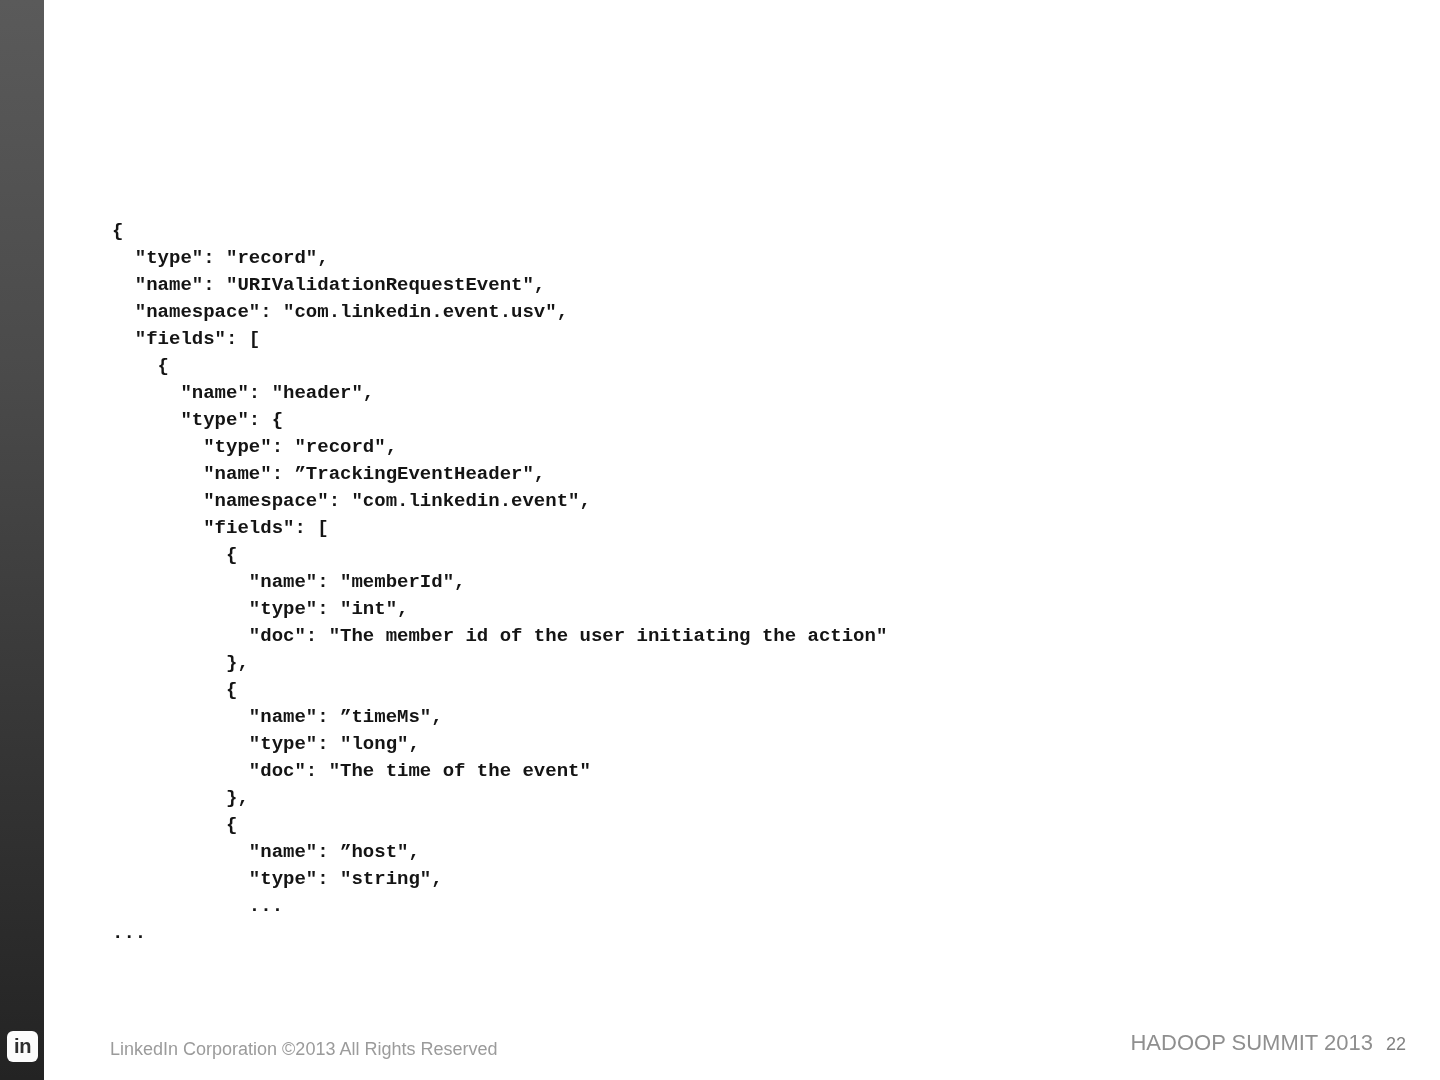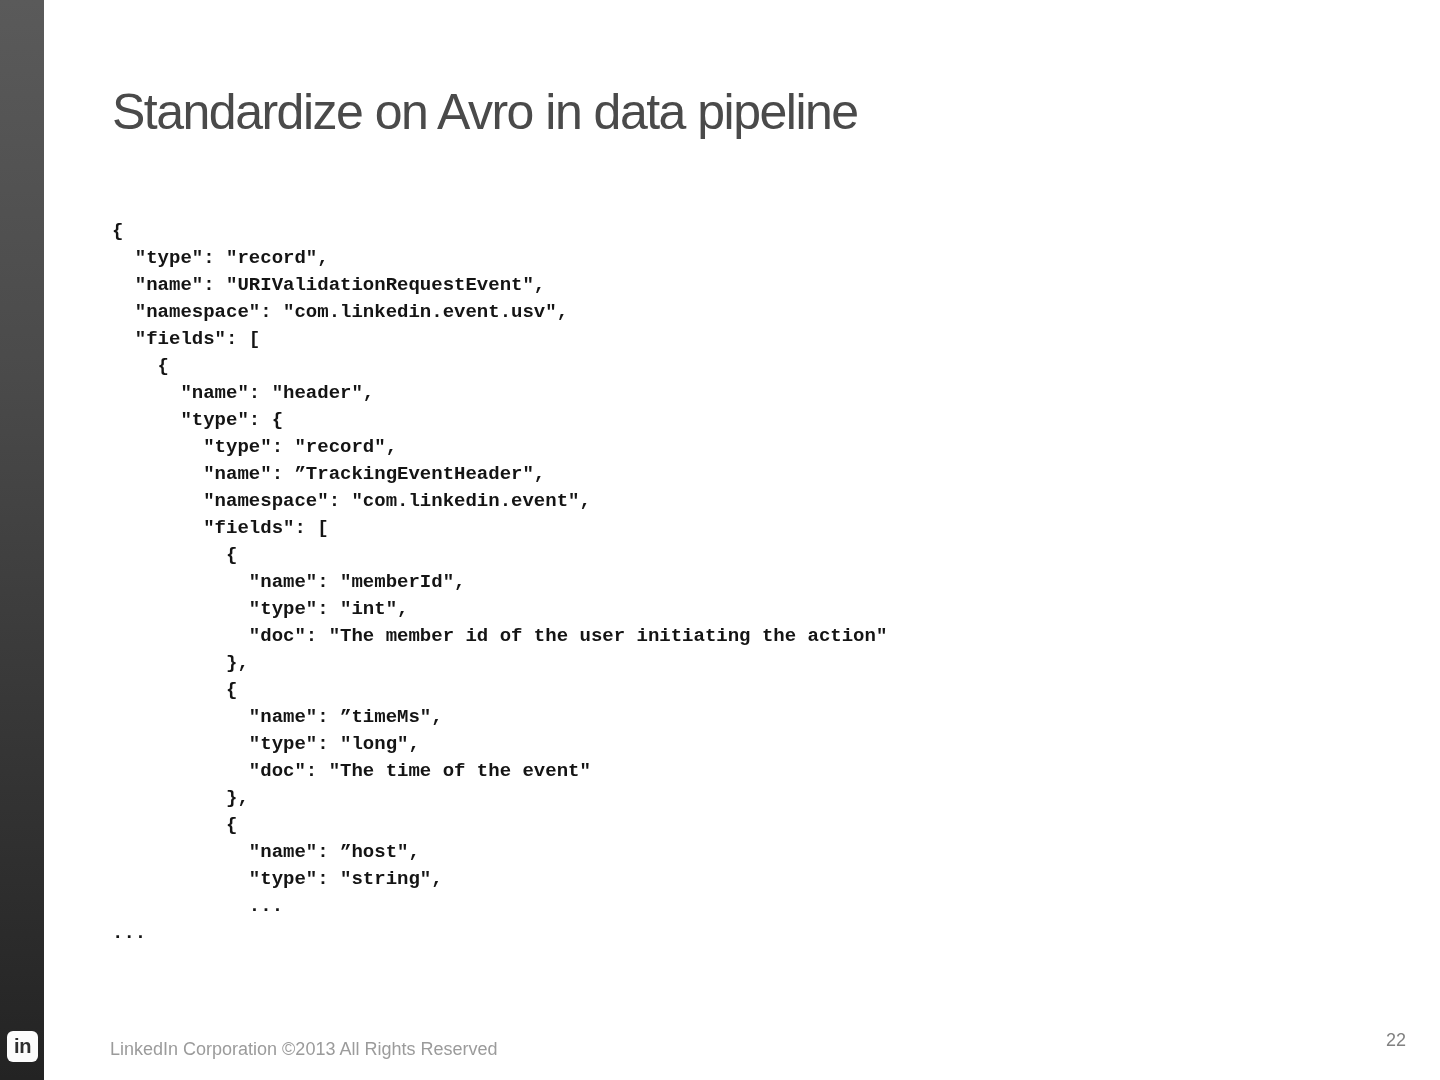--- a/index.html
+++ b/index.html
@@ -76,35 +76,33 @@
 
   .conference {
     font-size: 22px;
     color: #8f8f8f;
     white-space: nowrap;
   }
 
   .page-num {
     font-size: 18px;
     color: #818181;
-    margin-left: 20px;
   }
 </style>
 </head>
 <body>
 
 <div class="slide">
 
   <div class="sidebar">
     <div class="li-logo">
       <span>in</span>
     </div>
   </div>
 
-  <h1 class="title">Standardize on Avro in data pipeline</h1>
 
   <pre class="code">{
   "type": "record",
   "name": "URIValidationRequestEvent",
   "namespace": "com.linkedin.event.usv",
   "fields": [
     {
       "name": "header",
       "type": {
         "type": "record",
@@ -123,16 +121,17 @@
           },
           {
             "name": ”host",
             "type": "string",
             ...
 ...</pre>
 
   <div class="copyright">LinkedIn Corporation ©2013 All Rights Reserved</div>
 
   <div class="footer-right">
+    <span class="conference">HADOOP SUMMIT 2013</span>
     <span class="page-num">22</span>
   </div>
 
 </div>
 
 </body></html>

